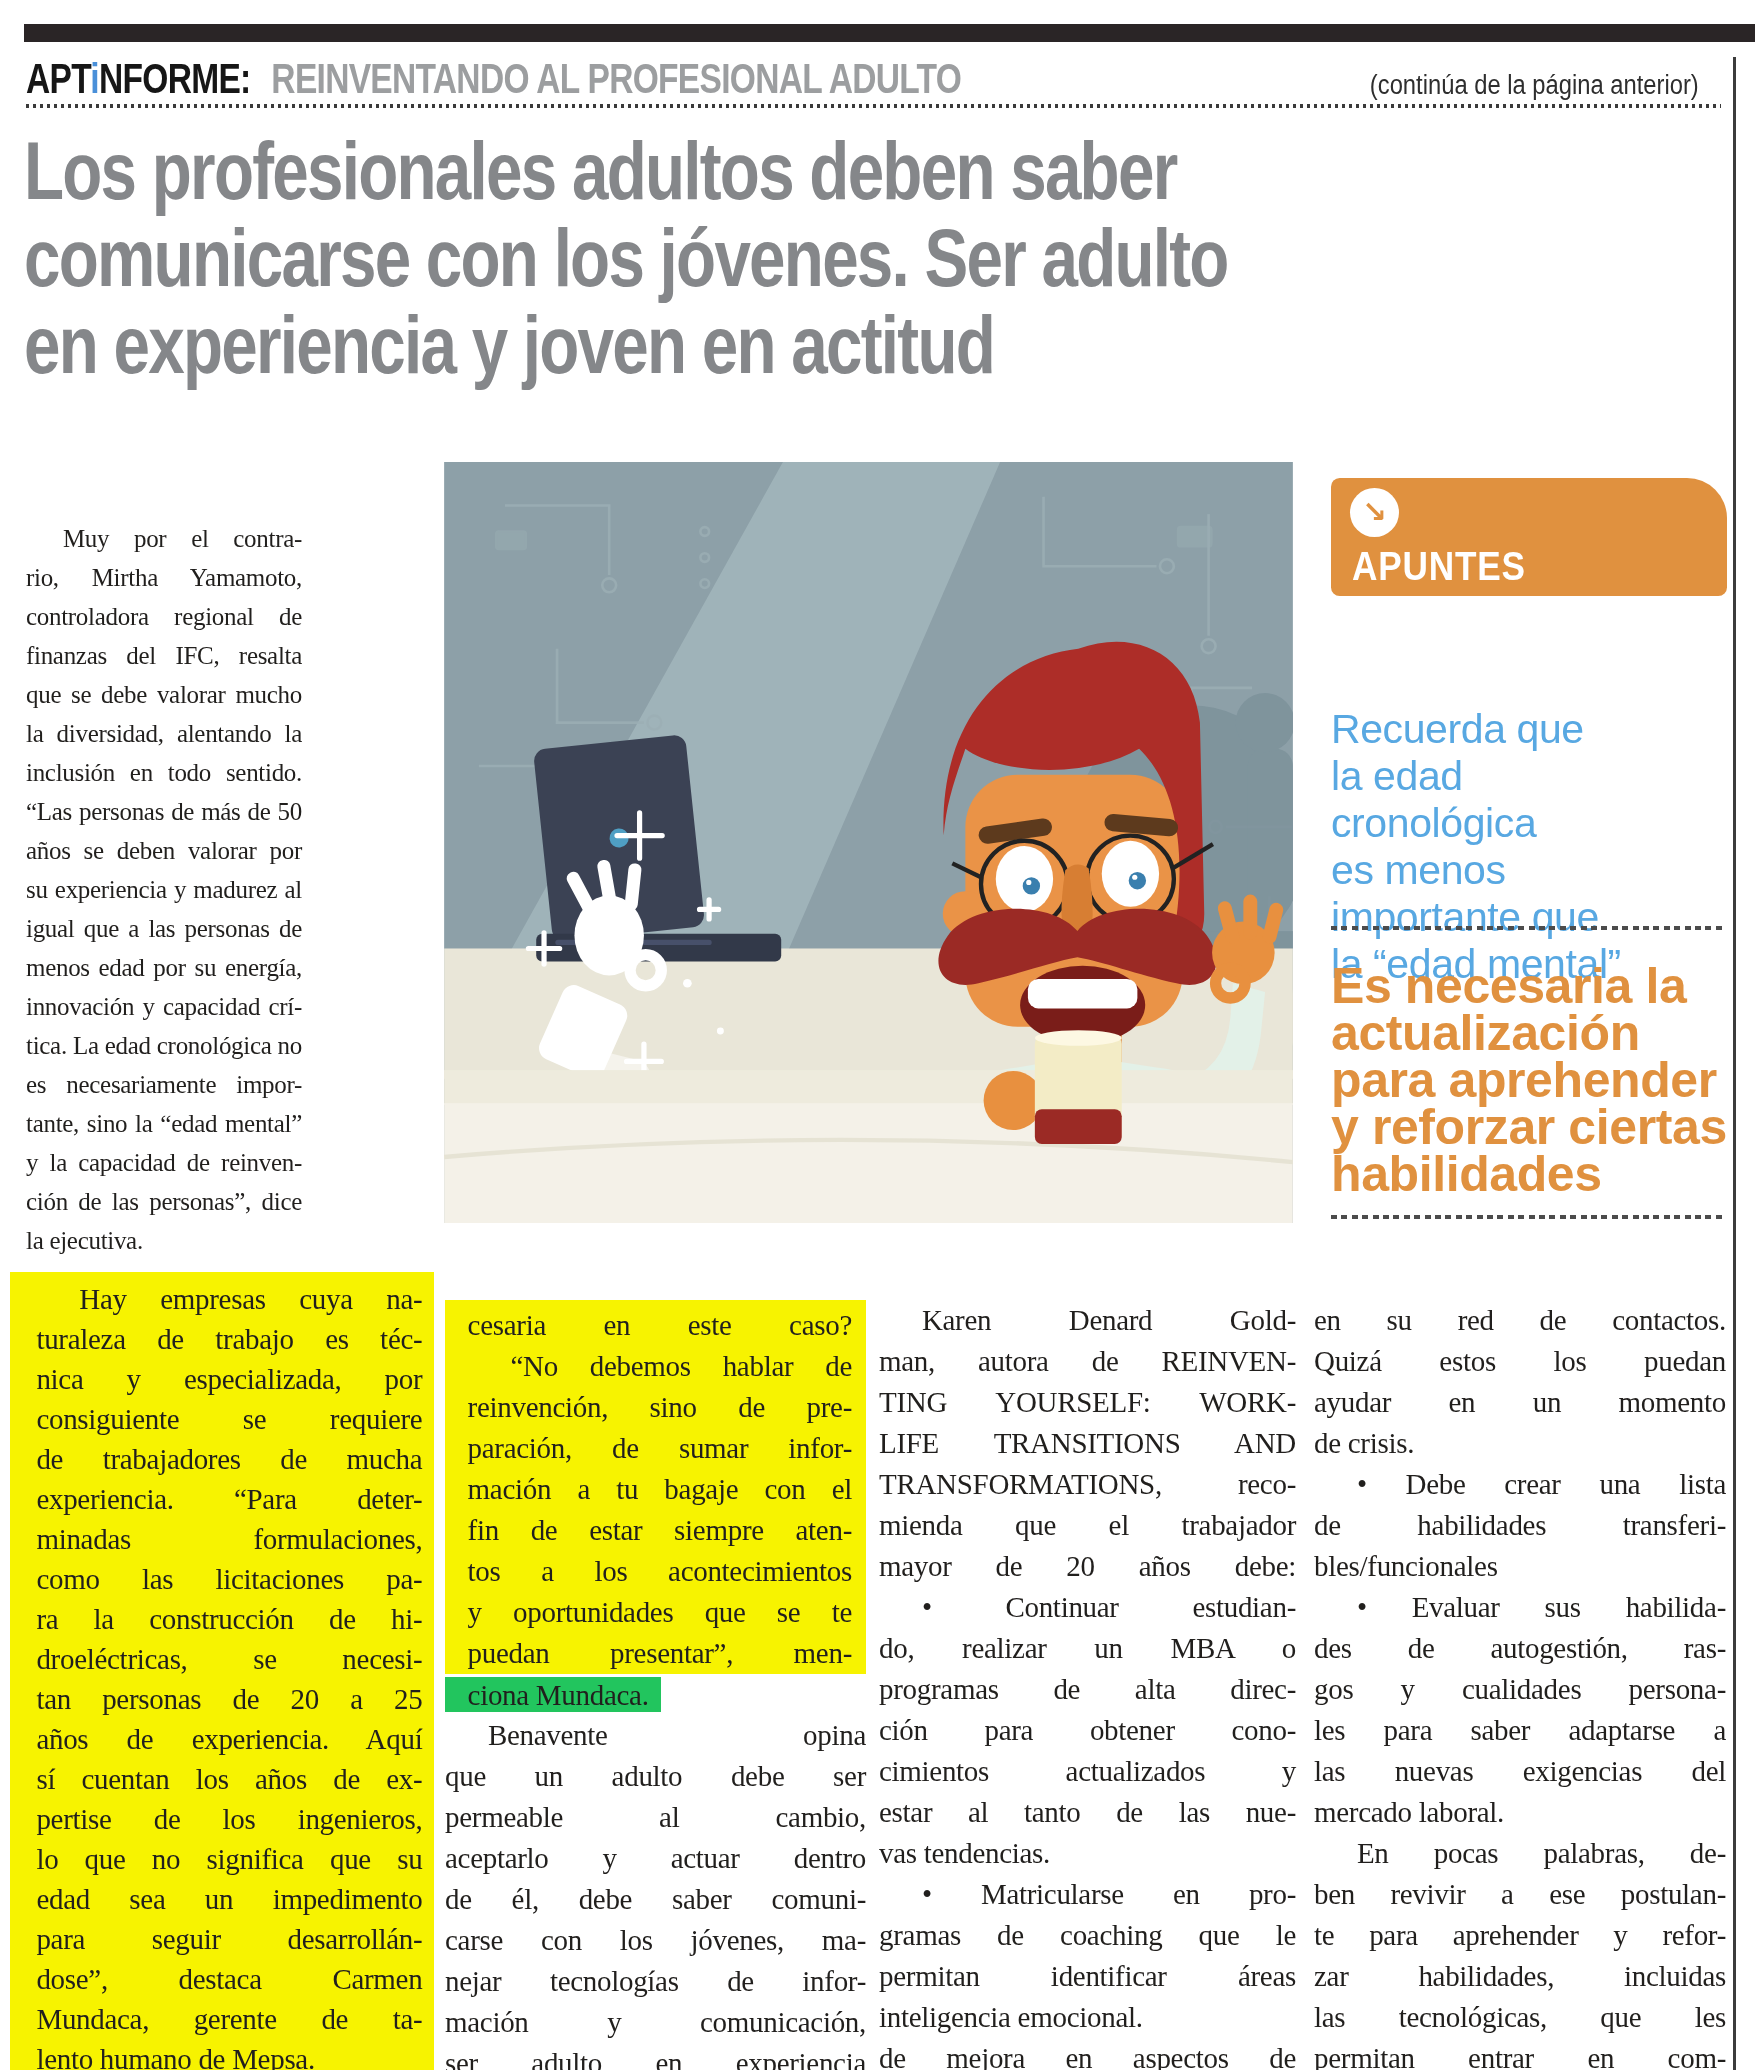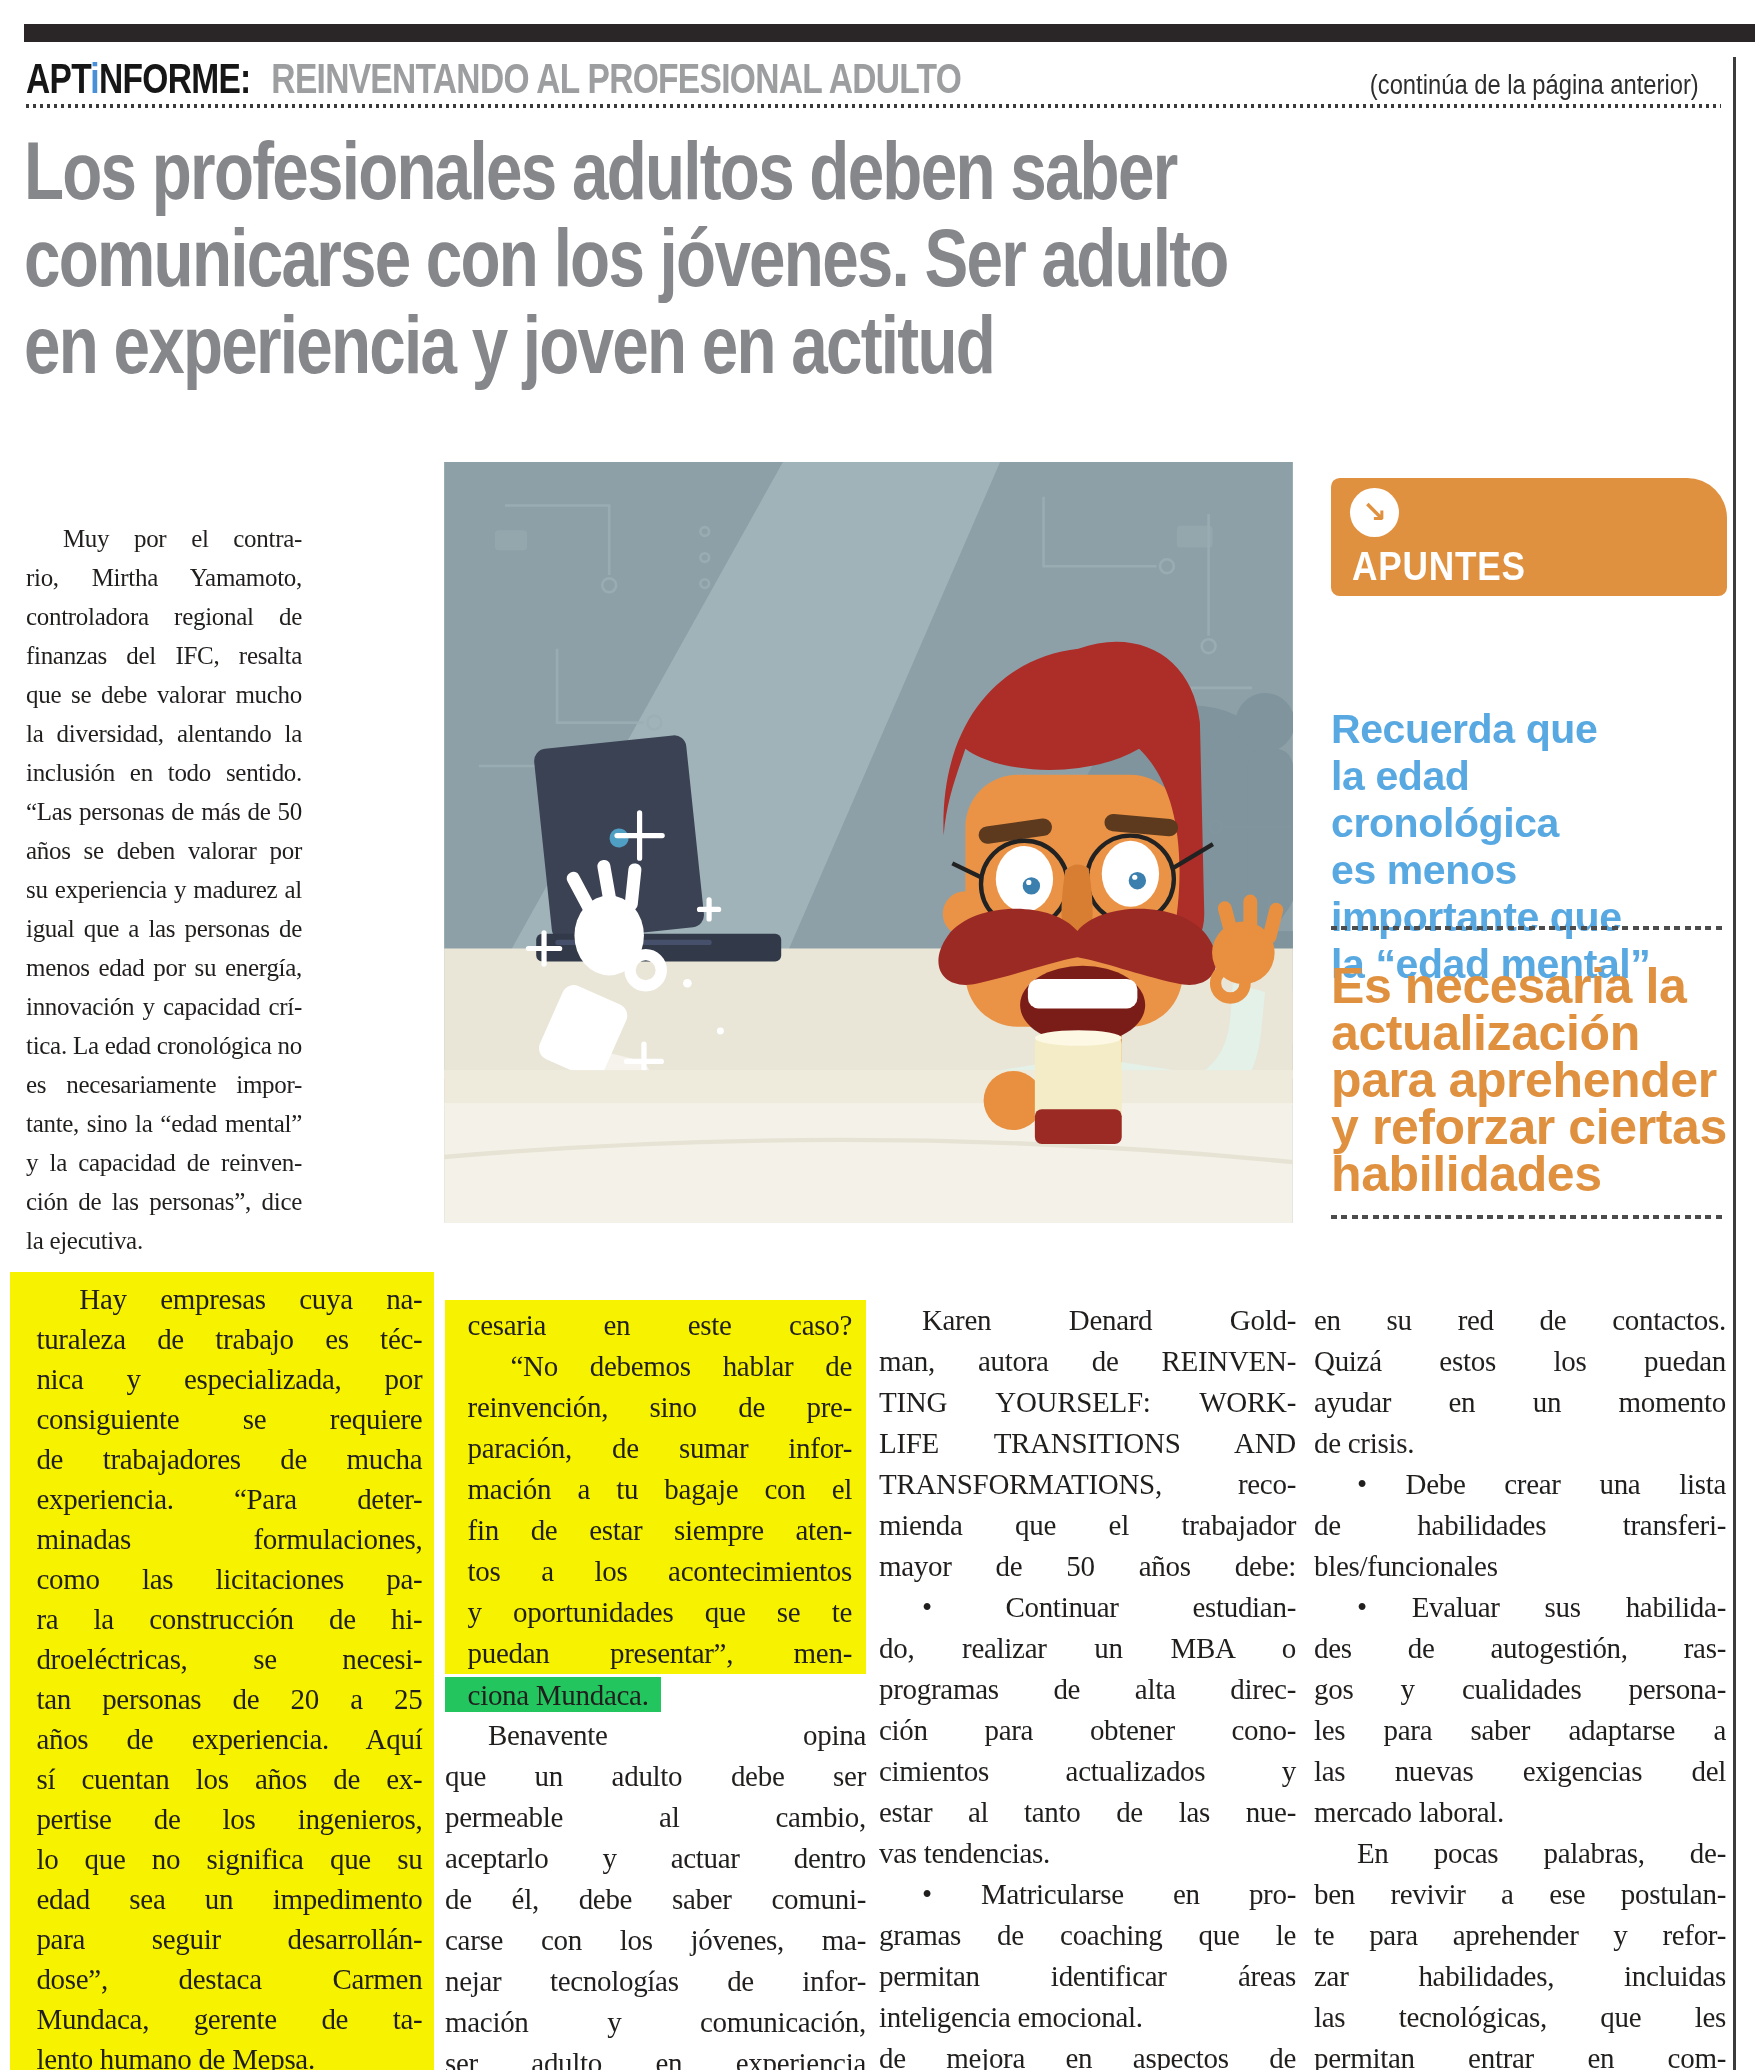--- a/index.html
+++ b/index.html
@@ -50,21 +50,21 @@
 
   #apuntes-box{position:absolute;left:1331px;top:478px;width:396px;height:118px;
                background:#e0913f;border-radius:8.7px 40px 8.7px 8.7px;}
   .apuntes-circle{position:absolute;left:19px;top:9.6px;width:49px;height:49px;background:#ffffff;
                   border-radius:50%;display:flex;align-items:center;justify-content:center;}
   .arrow-glyph{color:#e0913f;font-weight:700;font-size:29.5px;line-height:1;}
   .kicker{position:absolute;left:21px;top:66px;color:#ffffff;font-weight:700;font-size:40px;
           letter-spacing:0.9px;transform:scaleX(.88);transform-origin:left top;}
 
   #note-blue{position:absolute;left:1331px;top:706px;width:396px;color:#58a8e2;
-             font-weight:700;font-size:41px;line-height:47px;letter-spacing:-0.4px;}
+             font-weight:400;font-size:41px;line-height:47px;letter-spacing:-0.4px;}
   #note-orange{position:absolute;left:1331px;top:963px;width:396px;color:#e0913f;
              font-weight:700;font-size:50px;line-height:47px;letter-spacing:-0.4px;}
   .dash{position:absolute;left:1331px;width:393px;height:3.5px;
         background:repeating-linear-gradient(90deg,#4c4c4c 0 6px,transparent 6px 10.4px);}
   #dash1{top:926px;}
   #dash2{top:1215px;}
 </style>
 </head>
 <body>
 
@@ -272,21 +272,21 @@
       </div>
   </div>
 
   <div id="col3" class="col body-serif">
       <div class="ln">  Karen Denard Gold-</div>
       <div class="ln">man, autora de REINVEN-</div>
       <div class="ln">TING YOURSELF: WORK-</div>
       <div class="ln">LIFE TRANSITIONS AND</div>
       <div class="ln">TRANSFORMATIONS, reco-</div>
       <div class="ln">mienda que el trabajador</div>
-      <div class="ln">mayor de 50 años debe:</div>
+      <div class="ln">mayor de 20 años debe:</div>
       <div class="ln">  • Continuar estudian-</div>
       <div class="ln">do, realizar un MBA o</div>
       <div class="ln">programas de alta direc-</div>
       <div class="ln">ción para obtener cono-</div>
       <div class="ln">cimientos actualizados y</div>
       <div class="ln">estar al tanto de las nue-</div>
       <div class="ln ln-end">vas tendencias.</div>
       <div class="ln">  • Matricularse en pro-</div>
       <div class="ln">gramas de coaching que le</div>
       <div class="ln">permitan identificar áreas</div>

